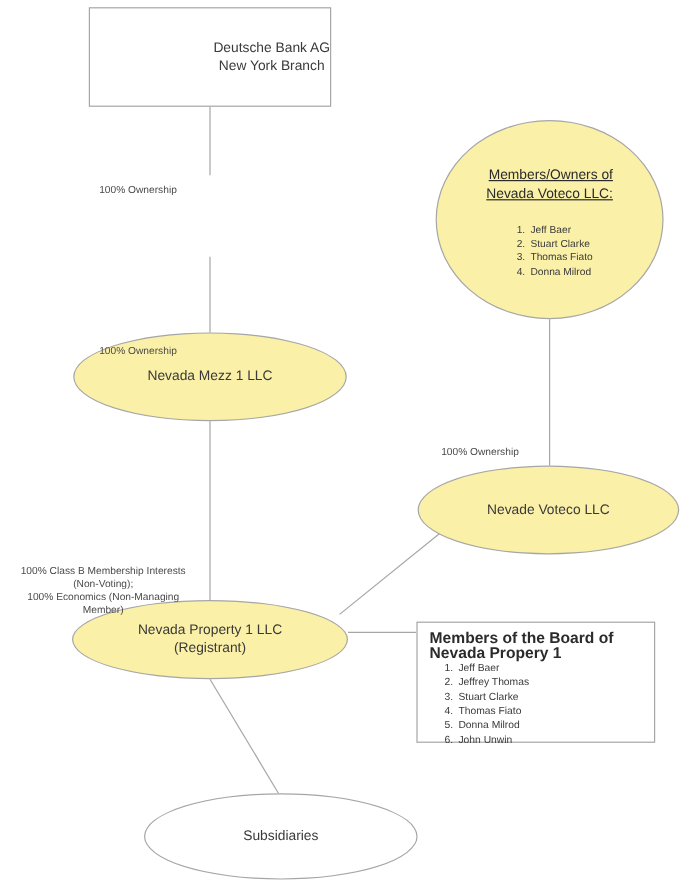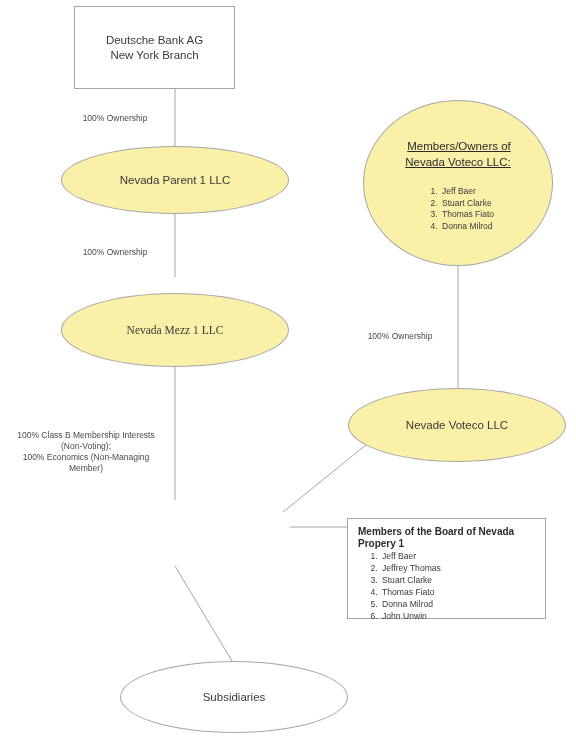--- a/index.html
+++ b/index.html
@@ -55,20 +55,21 @@
     color: #3a3a3a;
     white-space: pre-line;
   }
   .edge-label {
     position: absolute;
     font-size: 8.5px;
     line-height: 11px;
     color: #4a4a4a;
     text-align: center;
     white-space: pre-line;
+    margin-top: 40px;
   }
   .members-circle {
     flex-direction: column;
     justify-content: flex-start;
     align-items: center;
   }
   .members-heading {
     font-size: 11.5px;
     line-height: 15.5px;
     color: #2b2b2b;
@@ -88,21 +89,21 @@
   }
   .members-list li { padding-left: 2px; }
   .board-box {
     position: absolute;
     box-sizing: border-box;
     border: 1px solid #a6a6a6;
     background: #ffffff;
     padding: 7px 8px 7px 10px;
   }
   .board-heading {
-    font-size: 10px;
+    font-size: 13px;
     line-height: 11.5px;
     font-weight: bold;
     color: #2b2b2b;
     margin: 0 0 0 0;
   }
   .board-heading .cont { display: block; padding-left: 12px; }
   .board-list {
     margin: 1px 0 0 0;
     padding: 0 0 0 22px;
     list-style: decimal;
@@ -122,33 +123,34 @@
       <line x1="175" y1="89" x2="175" y2="146"></line>
       <line x1="175" y1="214" x2="175" y2="277"></line>
       <line x1="175" y1="351" x2="175" y2="500"></line>
       <line x1="458" y1="266" x2="458" y2="388"></line>
       <line x1="372" y1="440" x2="283" y2="512"></line>
       <line x1="290" y1="527" x2="347" y2="527"></line>
       <line x1="175" y1="566" x2="232" y2="661"></line>
     </g>
   </svg>
 
-  <div class="node rect-node" style="left:74px; top:6px; width:161px; height:83px;">
+  <div class="node rect-node" style="left:74px; top:6px; width:202px; height:83px;justify-content:flex-end;">
     <div class="node-title">Deutsche Bank AG
 New York Branch</div>
   </div>
 
-  <div class="node ellipse-node" style="left:61px; top:146px; width:228px; height:68px;">
-    <div class="node-title">Nevada Parent 1 LLC</div>
-  </div>
 
-  <div class="node ellipse-node" style="left:61px; top:293px; width:228px; height:74px;font-family:Liberation Serif, serif;">
+  <div class="node ellipse-node" style="left:61px; top:277px; width:228px; height:74px;">
     <div class="node-title">Nevada Mezz 1 LLC</div>
   </div>
 
+  <div class="node ellipse-node" style="left:60px; top:500px; width:230px; height:66px;">
+    <div class="node-title">Nevada Property 1 LLC
+(Registrant)</div>
+  </div>
 
   <div class="node ellipse-node" style="left:348px; top:388px; width:218px; height:74px;">
     <div class="node-title">Nevade Voteco LLC</div>
   </div>
 
   <div class="node ellipse-plain" style="left:120px; top:661px; width:228px; height:72px;">
     <div class="node-title">Subsidiaries</div>
   </div>
 
   <div class="node ellipse-node members-circle" style="left:363px; top:100px; width:190px; height:166px;">

